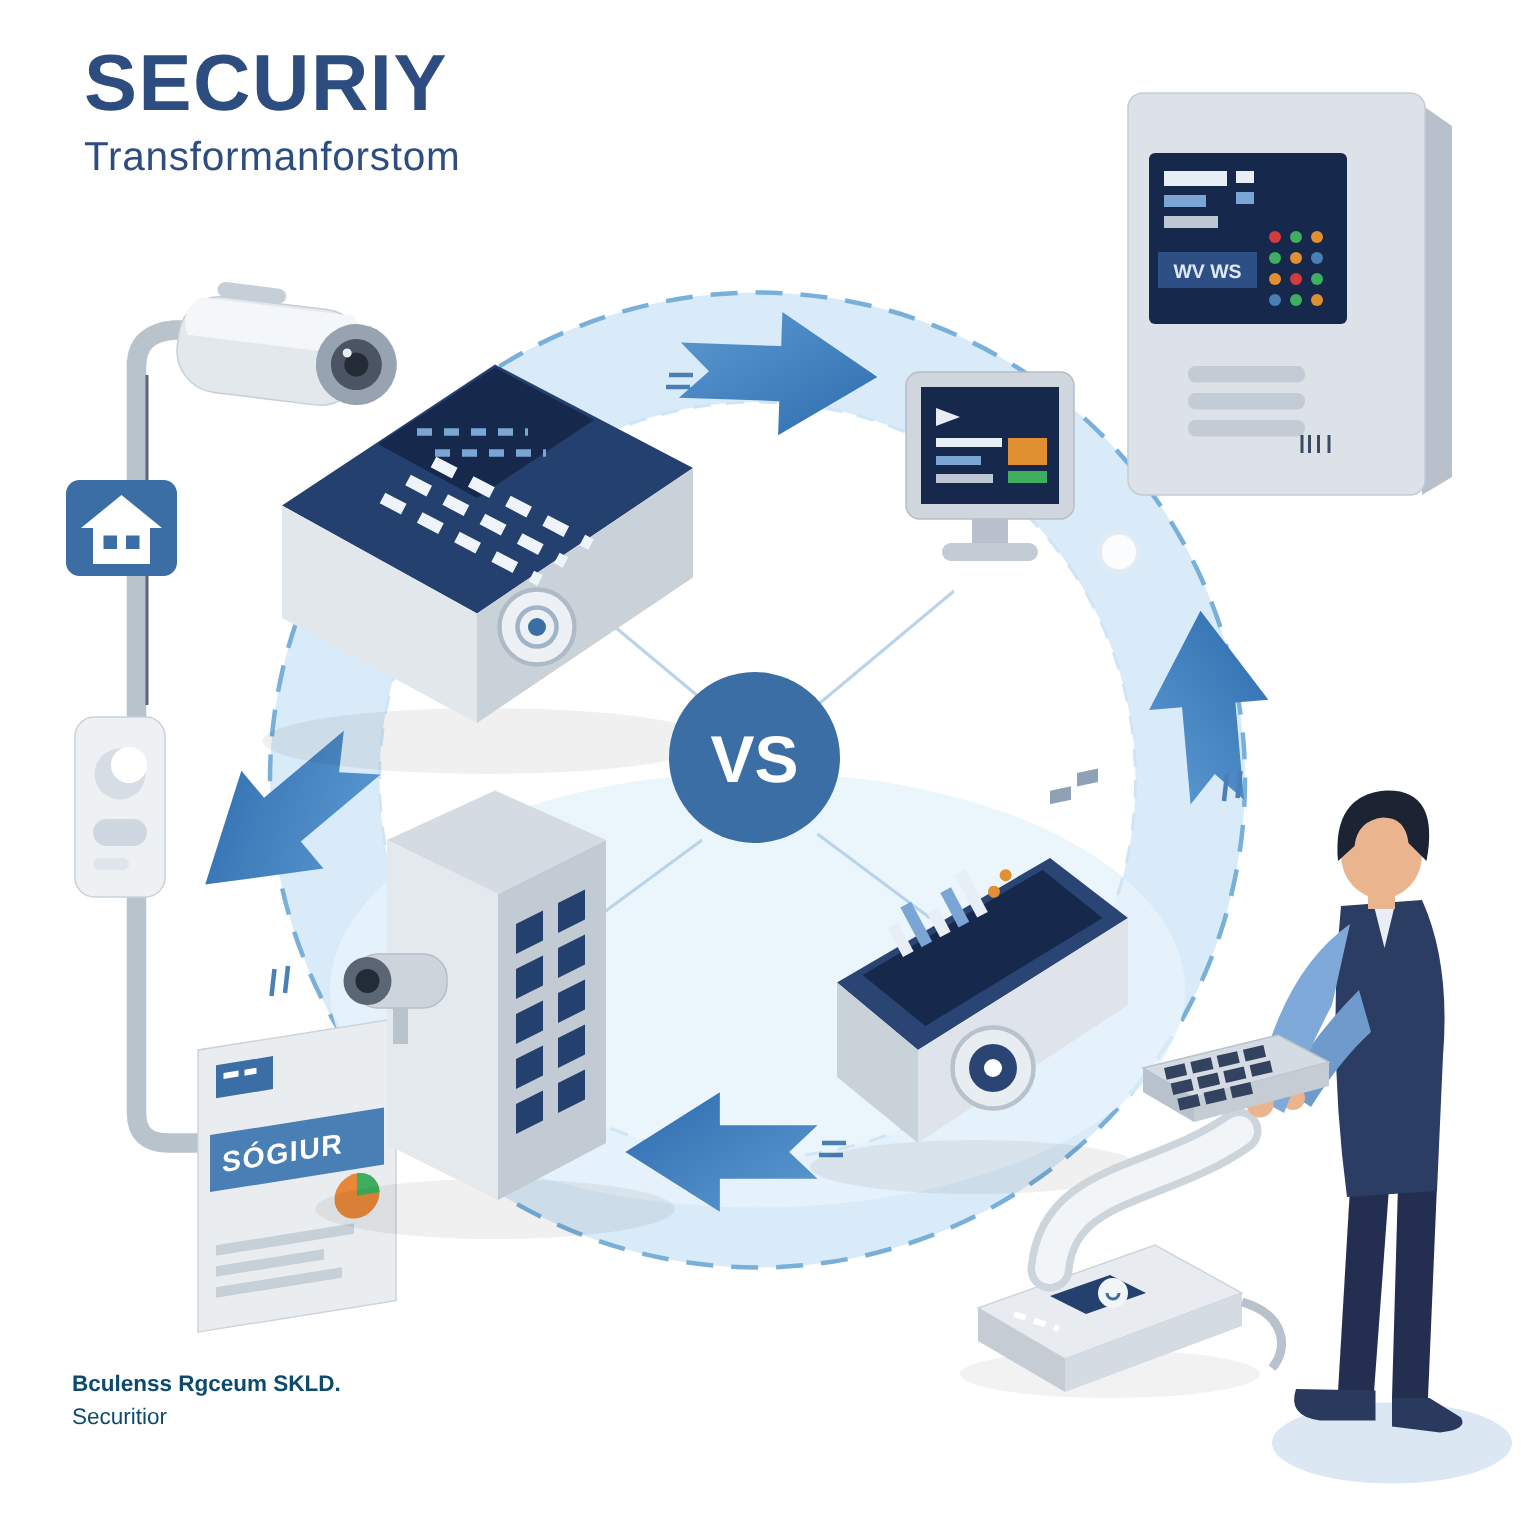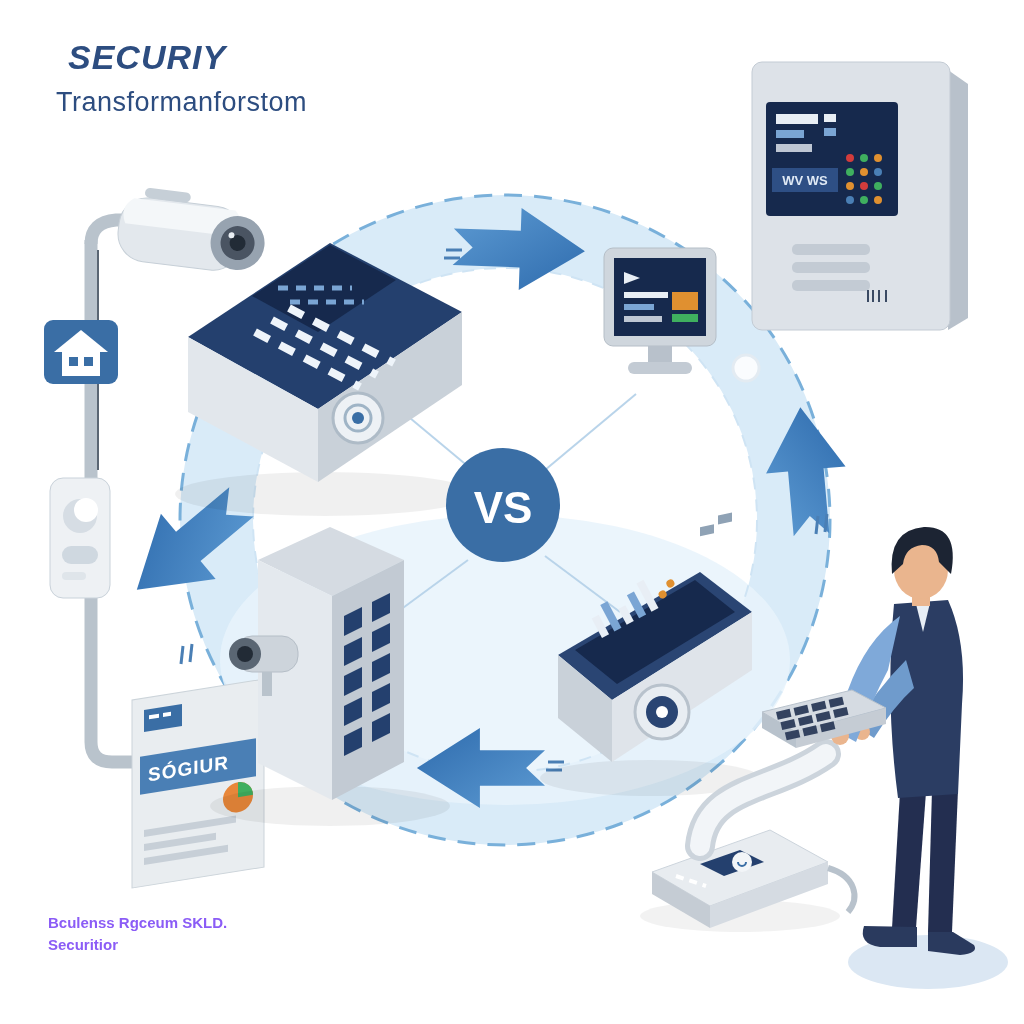--- a/index.html
+++ b/index.html
@@ -1,24 +1,24 @@
 <!DOCTYPE html>
 <html><head>
 <meta charset="utf-8">
 <style>
   html,body{margin:0;padding:0;background:#ffffff;}
   body{width:1024px;height:1024px;overflow:hidden;font-family:"Liberation Sans",sans-serif;}
   .stage{position:relative;width:1024px;height:1024px;background:#ffffff;}
   .stage svg{position:absolute;inset:0;}
   svg text{font-family:"Liberation Sans",sans-serif;}
   .title-block{position:absolute;left:56px;top:28px;color:#2d4d80;z-index:5;}
-  .title-block h1{margin:12px;font-size:34px;font-weight:800;letter-spacing:1px;line-height:1.05;font-style:italic;}
+  .title-block h1{margin:0;font-size:53px;font-weight:800;letter-spacing:1px;line-height:1.05;}
   .title-block h2{margin:6px 0 0 0;font-size:27px;font-weight:400;letter-spacing:.5px;line-height:1.1;}
-  .footer-block{position:absolute;left:48px;top:912px;color:#8b5cf6;z-index:5;font-size:15px;font-weight:700;line-height:1.45;}
-  .footer-block .l3{font-weight:700;}
+  .footer-block{position:absolute;left:48px;top:912px;color:#0c4a6e;z-index:5;font-size:15px;font-weight:700;line-height:1.45;}
+  .footer-block .l3{font-weight:400;}
 </style>
 </head>
 <body>
 
 <div class="stage">
 
 <svg width="1024" height="1024" viewBox="0 0 1024 1024">
   <defs>
     <linearGradient id="arrowG" x1="0" y1="0" x2="1" y2="1">
       <stop offset="0" stop-color="#5d9bd3"></stop>

